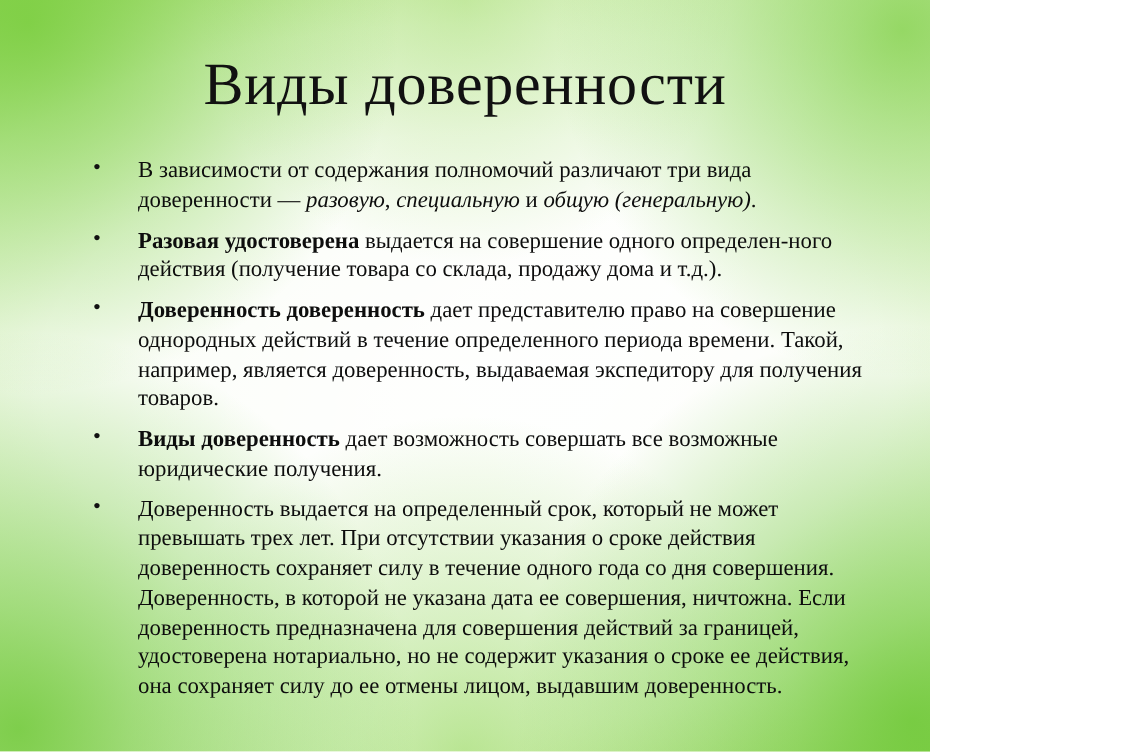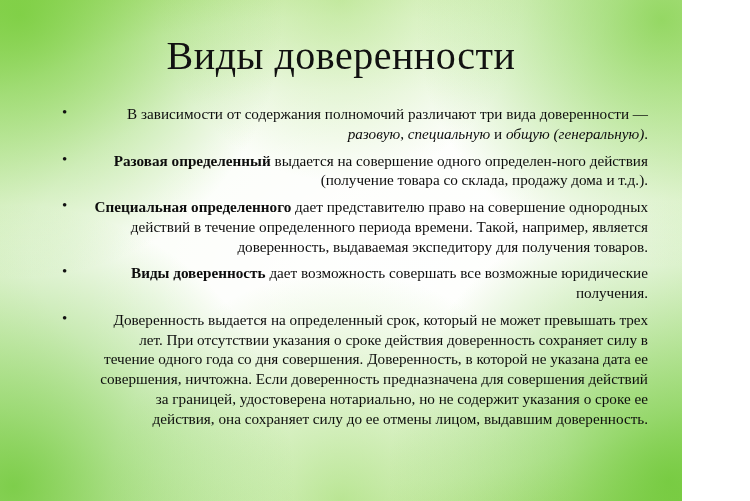--- a/index.html
+++ b/index.html
@@ -7,21 +7,21 @@
     padding: 0;
   }
   body {
     width: 750px;
     height: 501px;
     font-family: "Liberation Serif", serif;
     background: #ffffff;
   }
   .slide {
     position: relative;
-    width: 682px;
+    width: 620px;
     height: 501px;
     box-sizing: border-box;
     overflow: hidden;
     background:
       radial-gradient(ellipse 120% 85% at 50% 50%, rgba(255,255,255,0.97) 0%, rgba(255,255,255,0.93) 38%, rgba(250,255,248,0.72) 55%, rgba(231,246,222,0.30) 70%, rgba(190,232,160,0.05) 82%, rgba(150,220,110,0) 92%),
       linear-gradient(125deg, #8ed34f 0%, #a7dc6a 16%, #cbe9a4 32%, #e6f5cf 48%, #f2fae4 60%, #d8eeb4 74%, #a9dd6d 88%, #86cf45 100%);
   }
   .slide::before {
     content: "";
     position: absolute;
@@ -55,21 +55,21 @@
     margin: 26px 0 0 0;
     padding: 0 34px 0 46px;
   }
   .bullet {
     position: relative;
     padding-left: 46px;
     margin-bottom: 7px;
     font-size: 15.2px;
     line-height: 1.30;
     color: #0d0d0d;
-    text-align: right;
+    text-align: left;
   }
   .bullet::before {
     content: "•";
     position: absolute;
     left: 16px;
     top: -1px;
     font-size: 15px;
     color: #111111;
     line-height: 1.30;
   }
@@ -81,19 +81,19 @@
   }
 </style>
 </head>
 <body>
 
 <div class="slide">
   <div class="content">
     <h1 class="title">Виды доверенности</h1>
     <ul class="bullets">
         <li class="bullet"><span>В зависимости от содержания полномочий различают три вида доверенности — </span><span class="i">разовую</span><span>, </span><span class="i">специальную</span><span> и </span><span class="i">общую (генеральную)</span><span>.</span></li>
-        <li class="bullet"><span class="b">Разовая определенный</span><span> выдается на совершение одного определен-ного действия (получение товара со склада, продажу дома и т.д.).</span></li>
-        <li class="bullet"><span class="b">Специальная определенного</span><span> дает представителю право на совершение однородных действий в течение определенного периода времени. Такой, например, является доверенность, выдаваемая экспедитору для получения товаров.</span></li>
+        <li class="bullet"><span class="b">Разовая удостоверена</span><span> выдается на совершение одного определен-ного действия (получение товара со склада, продажу дома и т.д.).</span></li>
+        <li class="bullet"><span class="b">Доверенность доверенность</span><span> дает представителю право на совершение однородных действий в течение определенного периода времени. Такой, например, является доверенность, выдаваемая экспедитору для получения товаров.</span></li>
         <li class="bullet"><span class="b">Виды доверенность</span><span> дает возможность совершать все возможные юридические получения.</span></li>
         <li class="bullet"><span>Доверенность выдается на определенный срок, который не может превышать трех лет. При отсутствии указания о сроке действия доверенность сохраняет силу в течение одного года со дня совершения. Доверенность, в которой не указана дата ее совершения, ничтожна. Если доверенность предназначена для совершения действий за границей, удостоверена нотариально, но не содержит указания о сроке ее действия, она сохраняет силу до ее отмены лицом, выдавшим доверенность.</span></li>
       </ul>
   </div>
 </div>
 
 </body></html>

